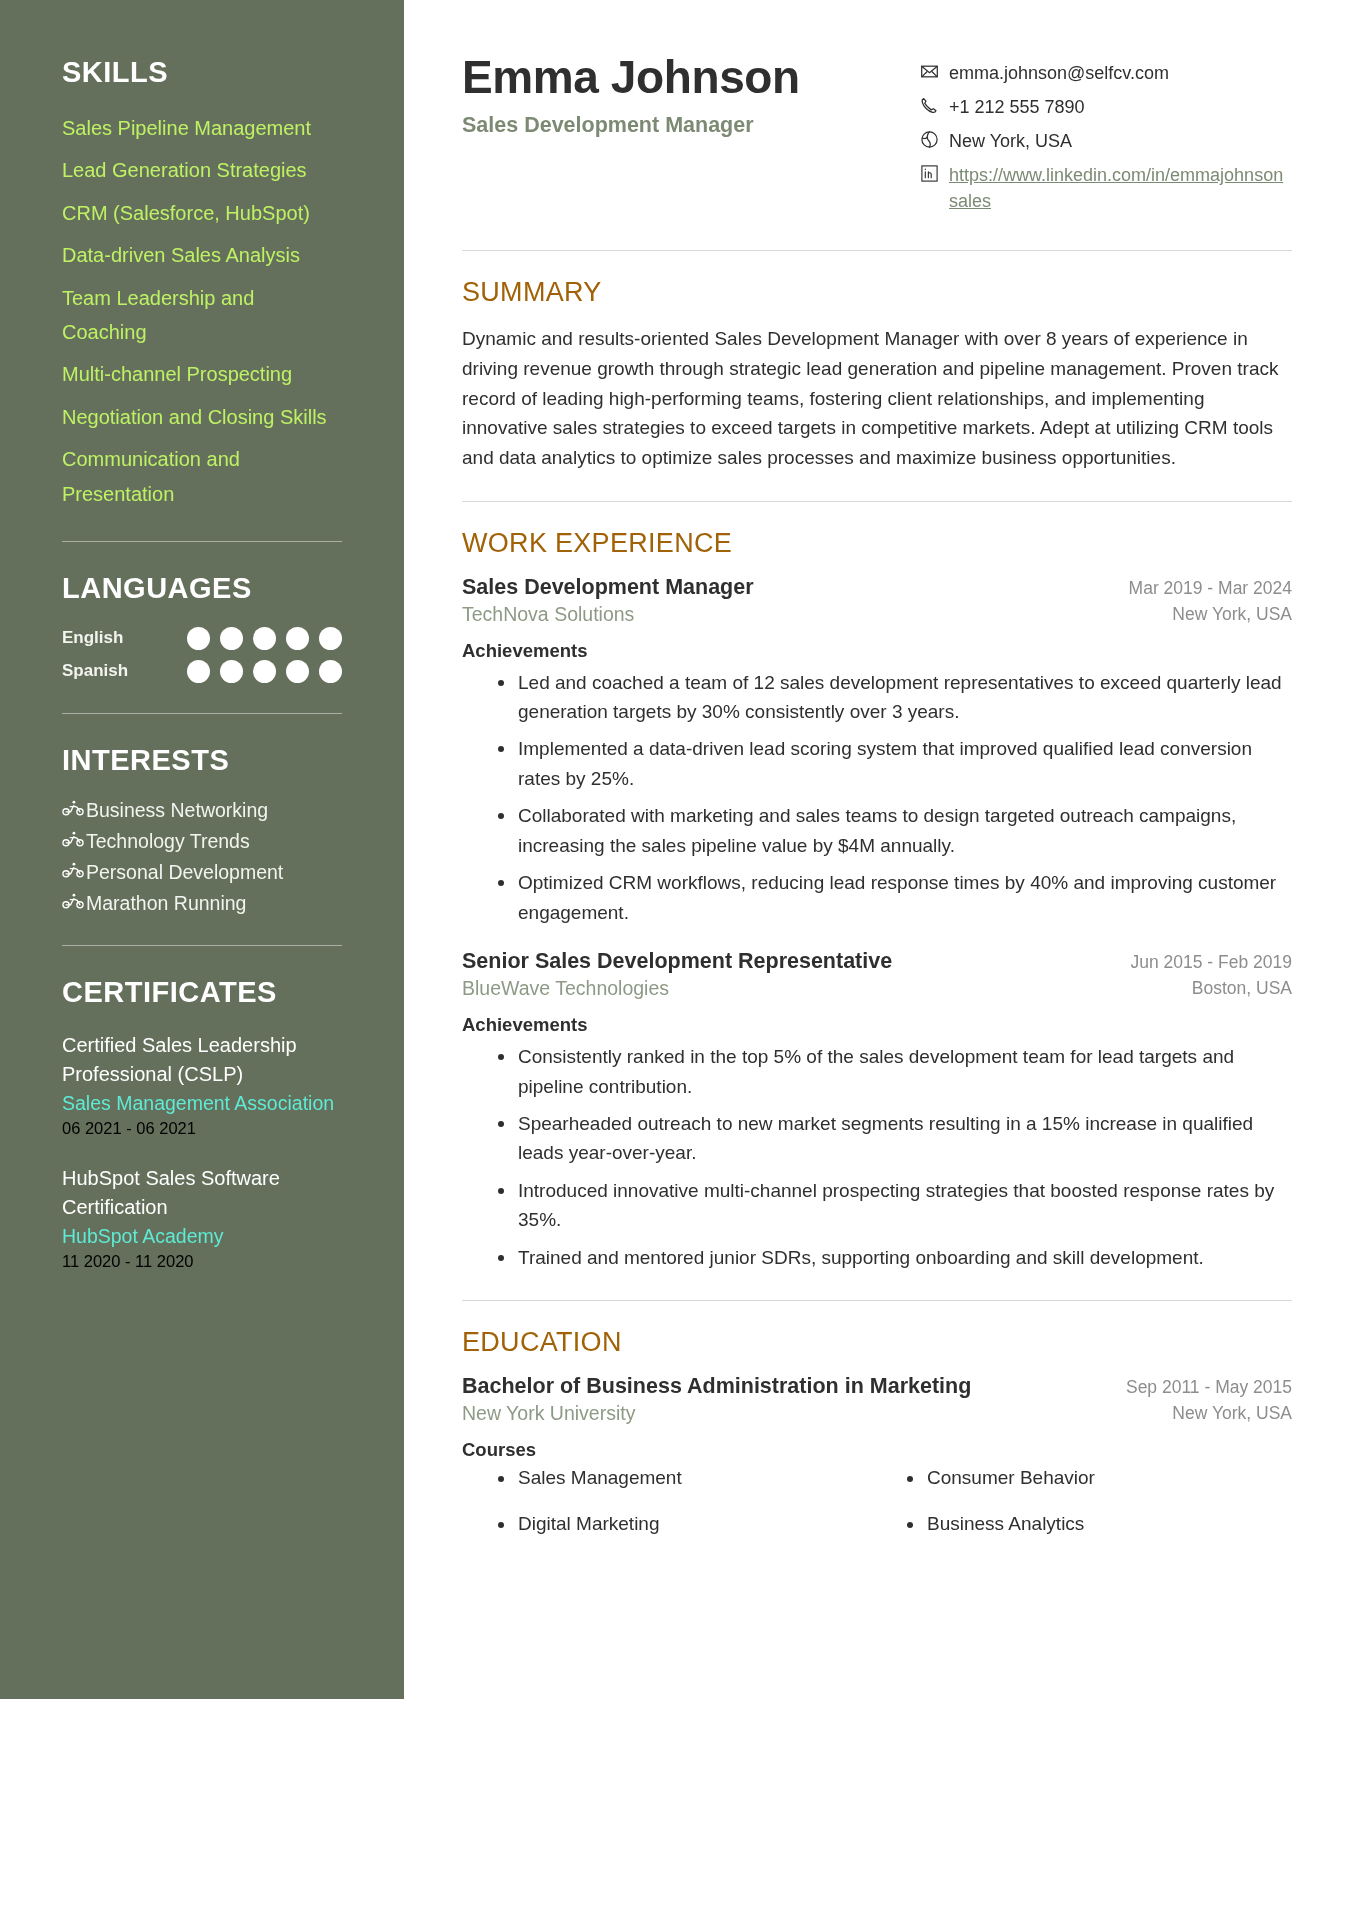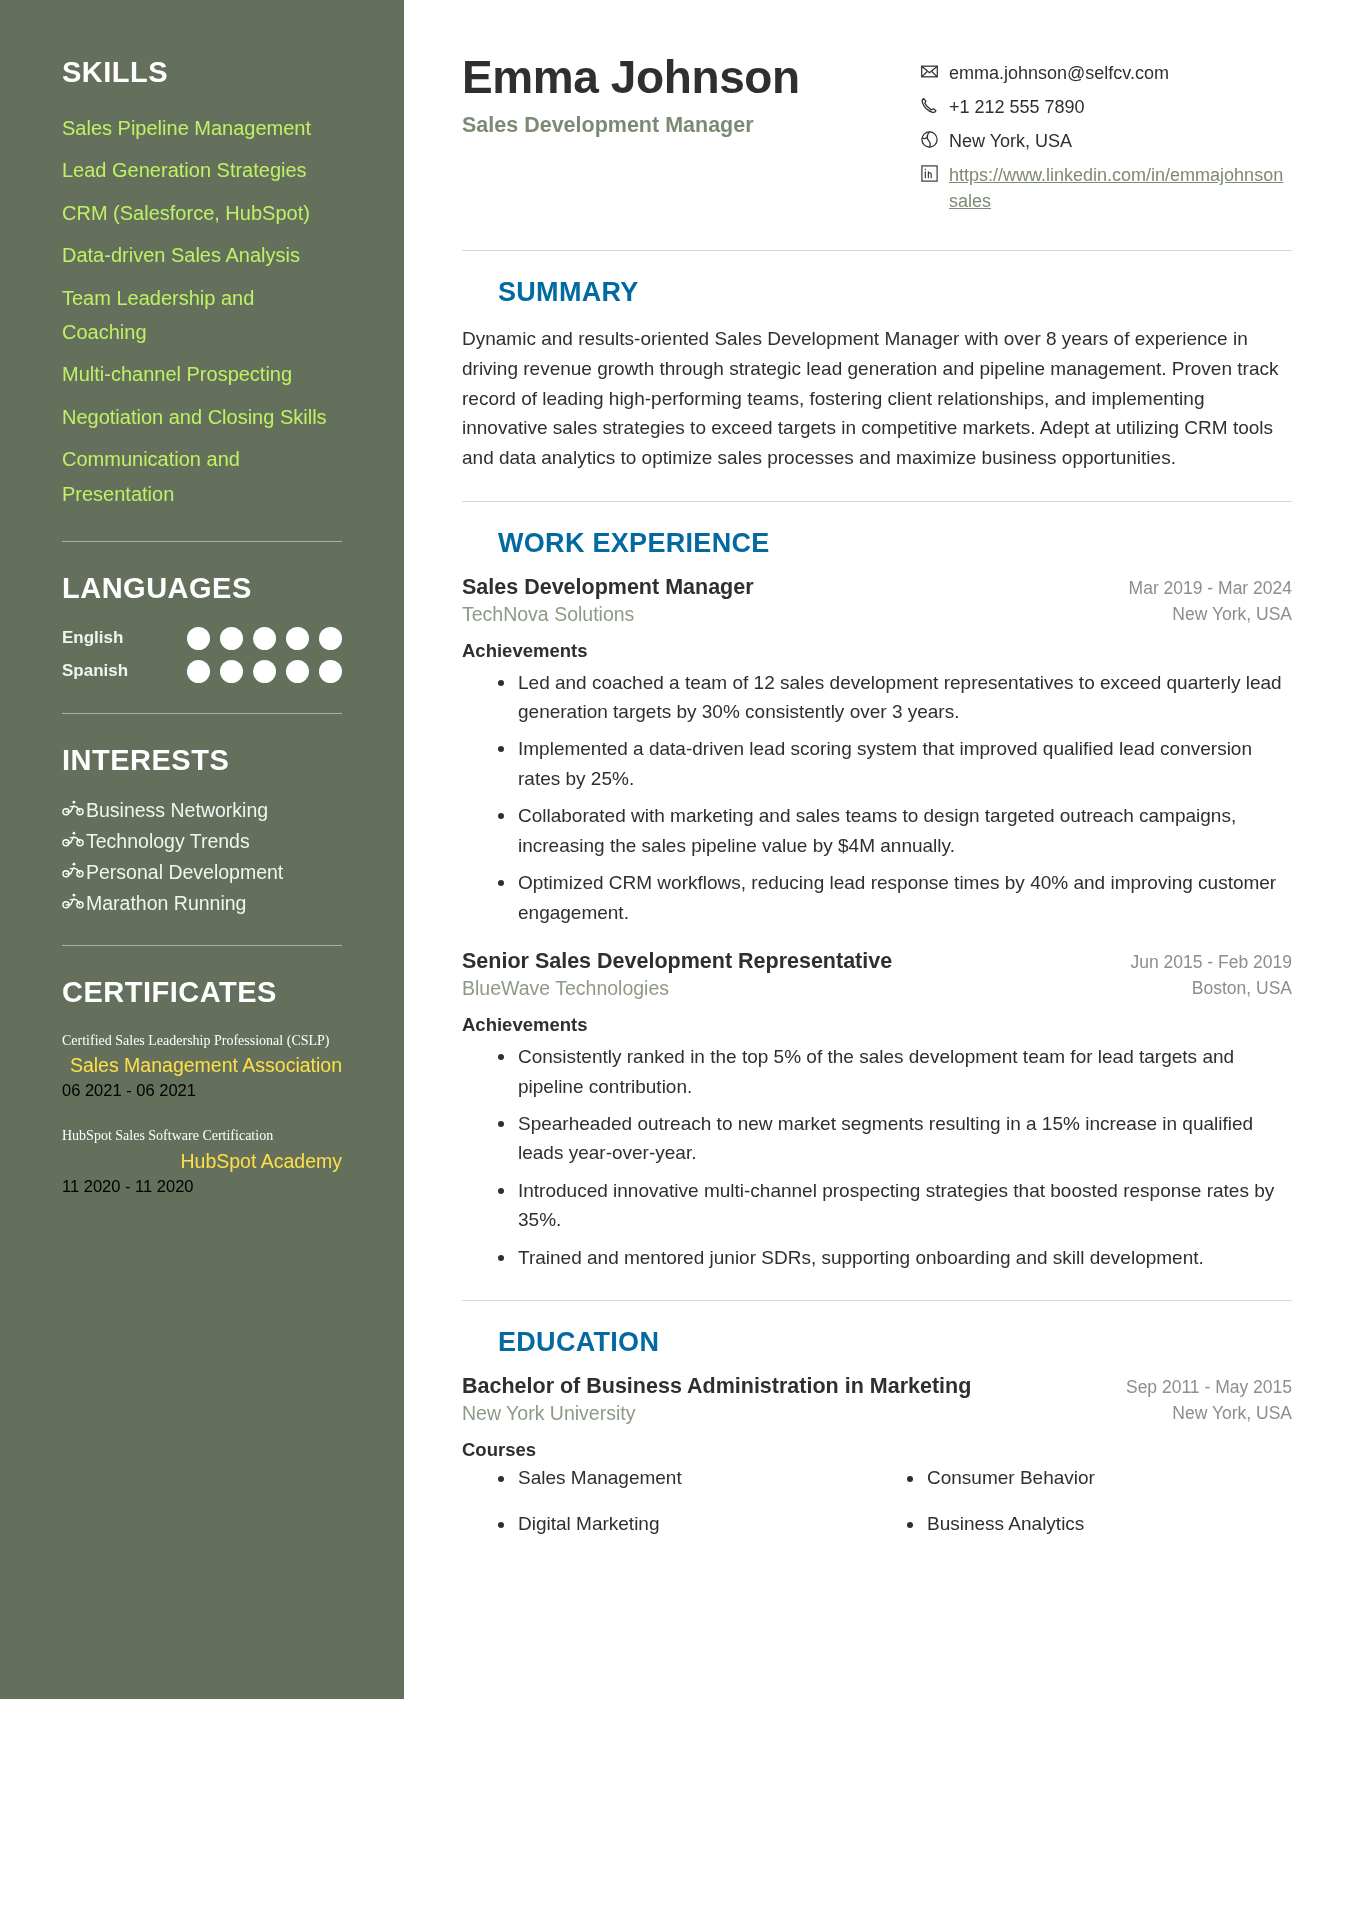--- a/index.html
+++ b/index.html
@@ -68,30 +68,28 @@
     align-items: flex-start;
     gap: 2px;
     margin-bottom: 8px;
   }
   .interest-row .ico { width: 22px; height: 18px; flex: 0 0 22px; display:block; }
   .interest-label { font-size: 19.5px; color: #f2f4ef; }
 
   
   .cert { margin-bottom: 26px; }
   .cert-name {
-    font-size: 14px;
+    font-size: 20px;
     line-height: 1.45;
     color: #ffffff;
-    font-family: Liberation Serif, serif;
   }
   .cert-org {
     font-size: 19.5px;
     line-height: 1.45;
-    color: #fde047;
-    text-align: right;
+    color: #5eead4;
   }
   .cert-date {
     font-size: 16.5px;
     color: #000000;
     margin-top: 2px;
   }
 
   
   .main {
     flex: 1 1 auto;
@@ -138,25 +136,24 @@
     word-break: break-all;
   }
 
   .rule {
     height: 1px;
     background: #d8d8d8;
     margin: 28px 0 26px 0;
   }
   .section-title {
     font-size: 27px;
-    font-weight: 700;
-    color: #0369a1;
+    font-weight: 400;
+    color: #a16207;
     letter-spacing: 0.3px;
     margin-bottom: 16px;
-    margin-left: 36px;
   }
   .summary-text {
     font-size: 19px;
     line-height: 1.56;
     color: #2f2f2f;
   }
 
   
   .entry { margin-bottom: 22px; }
   .entry-top {

